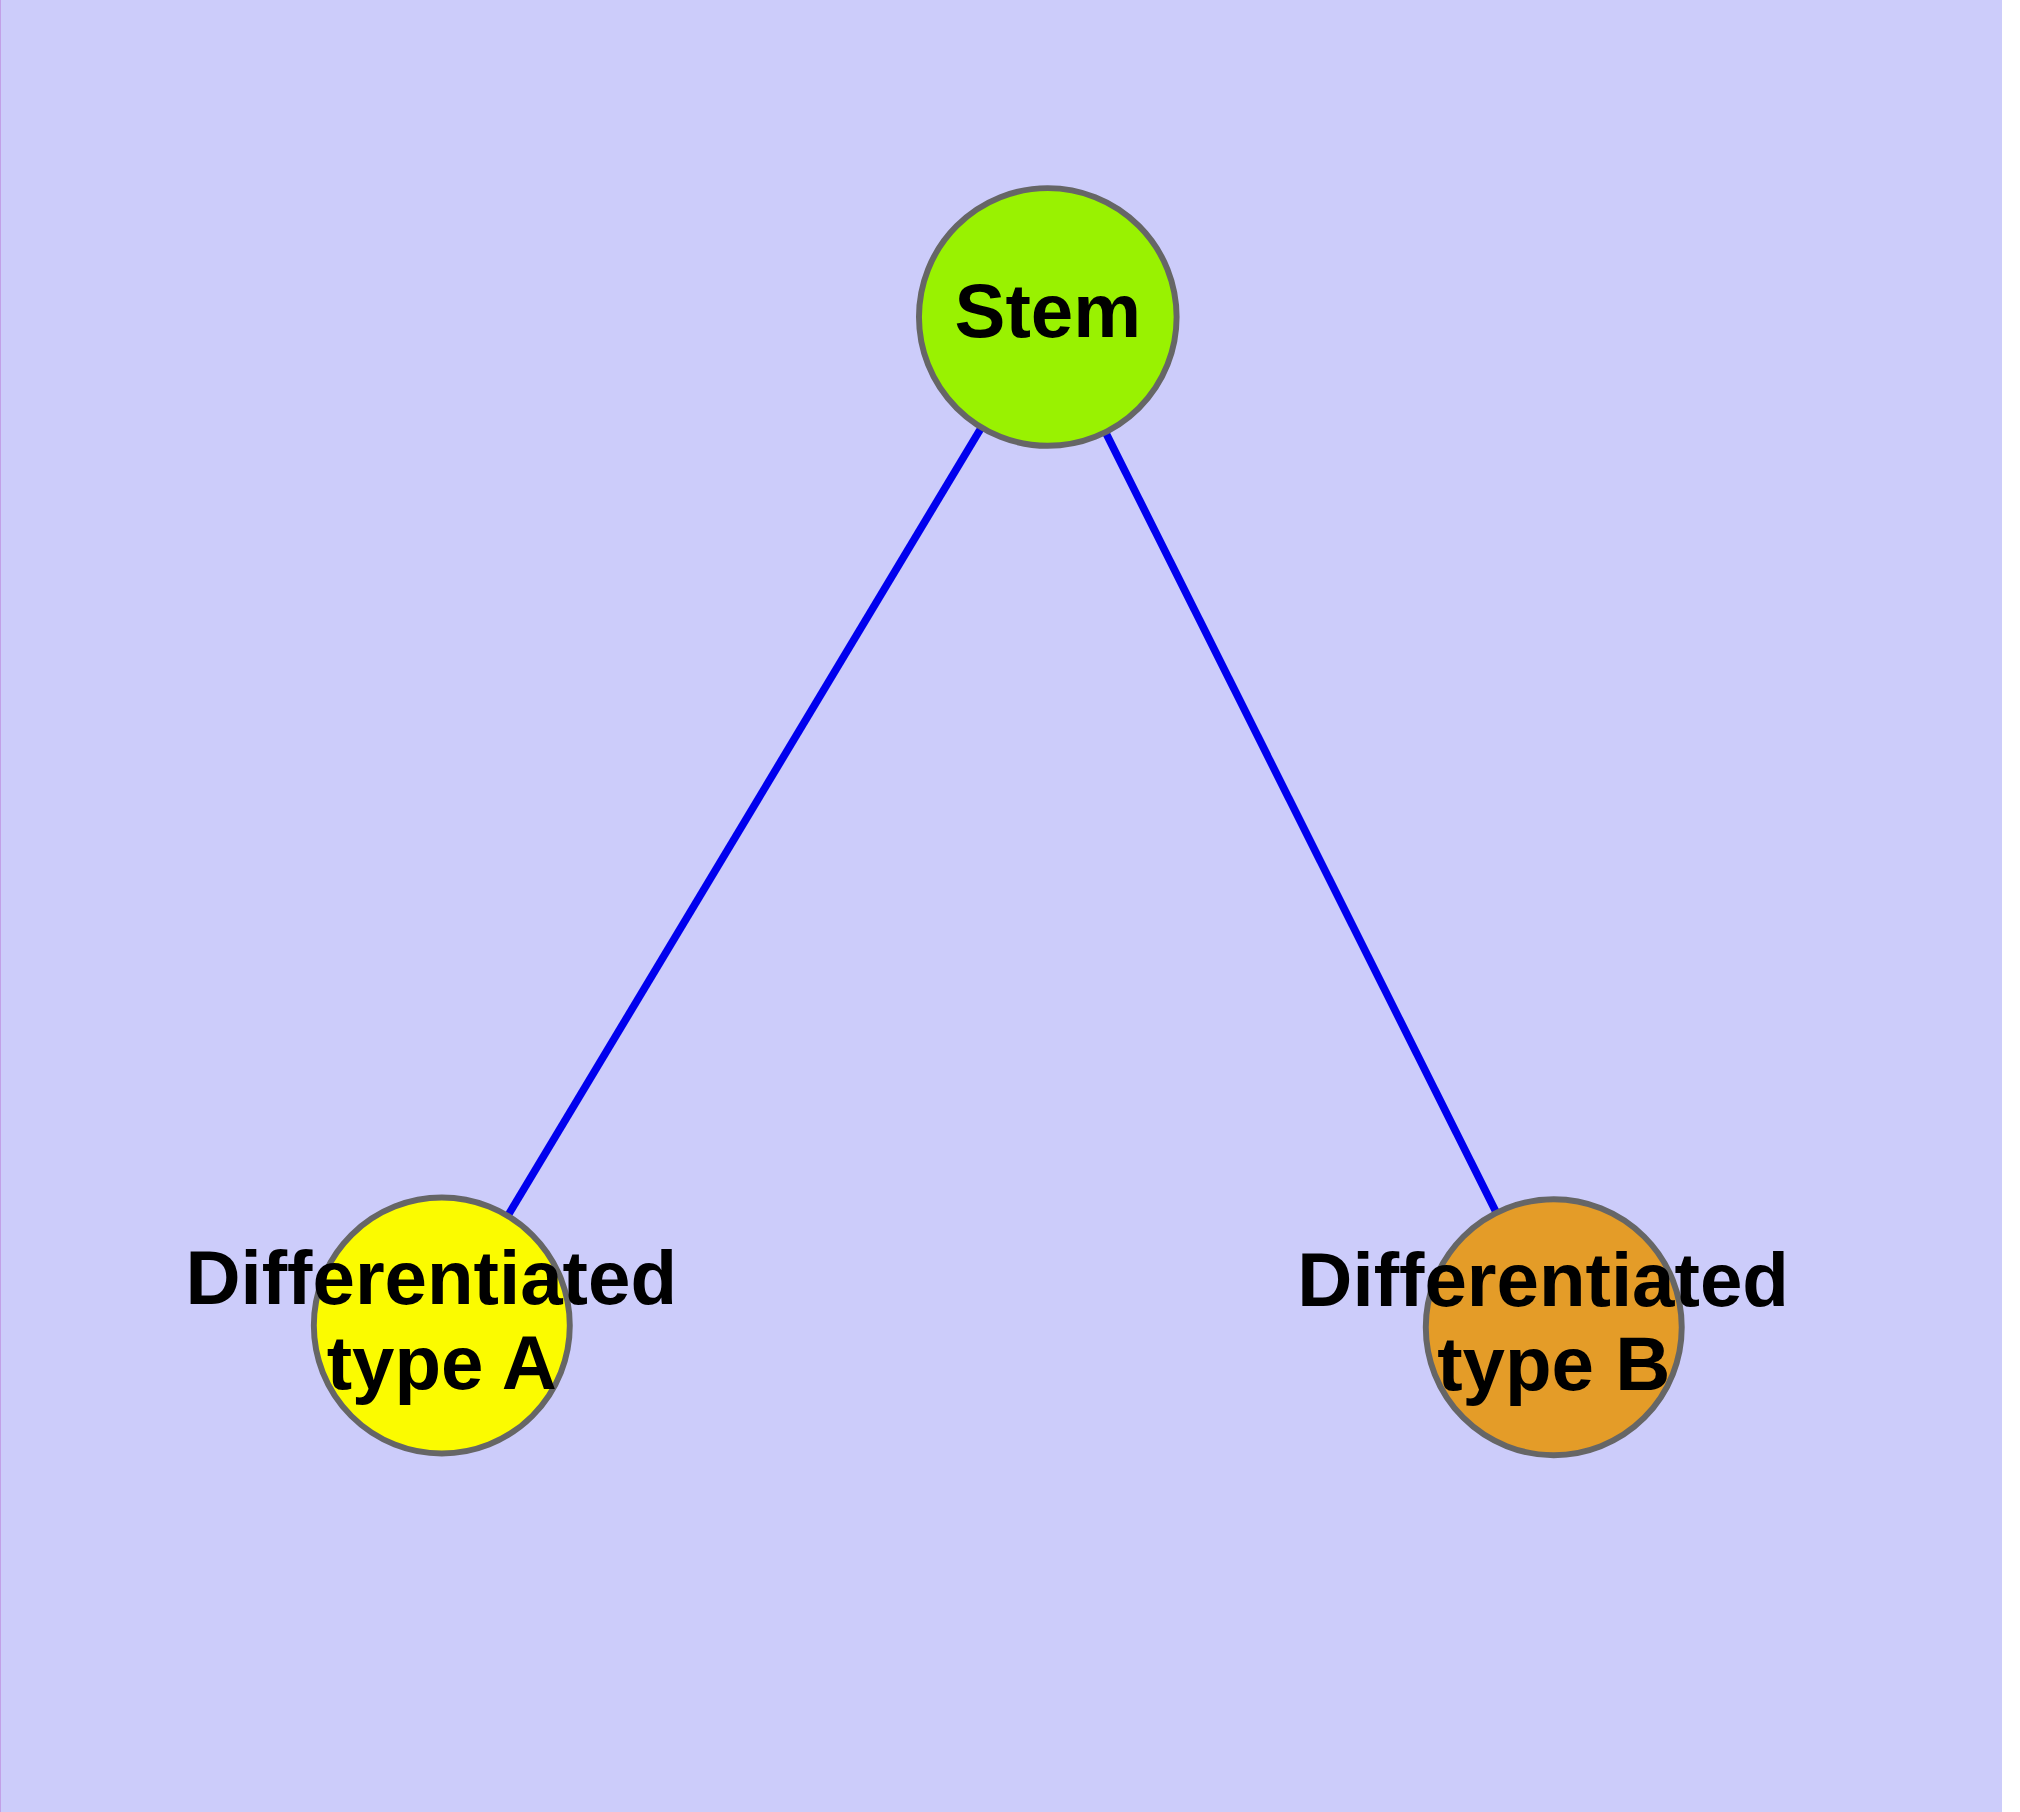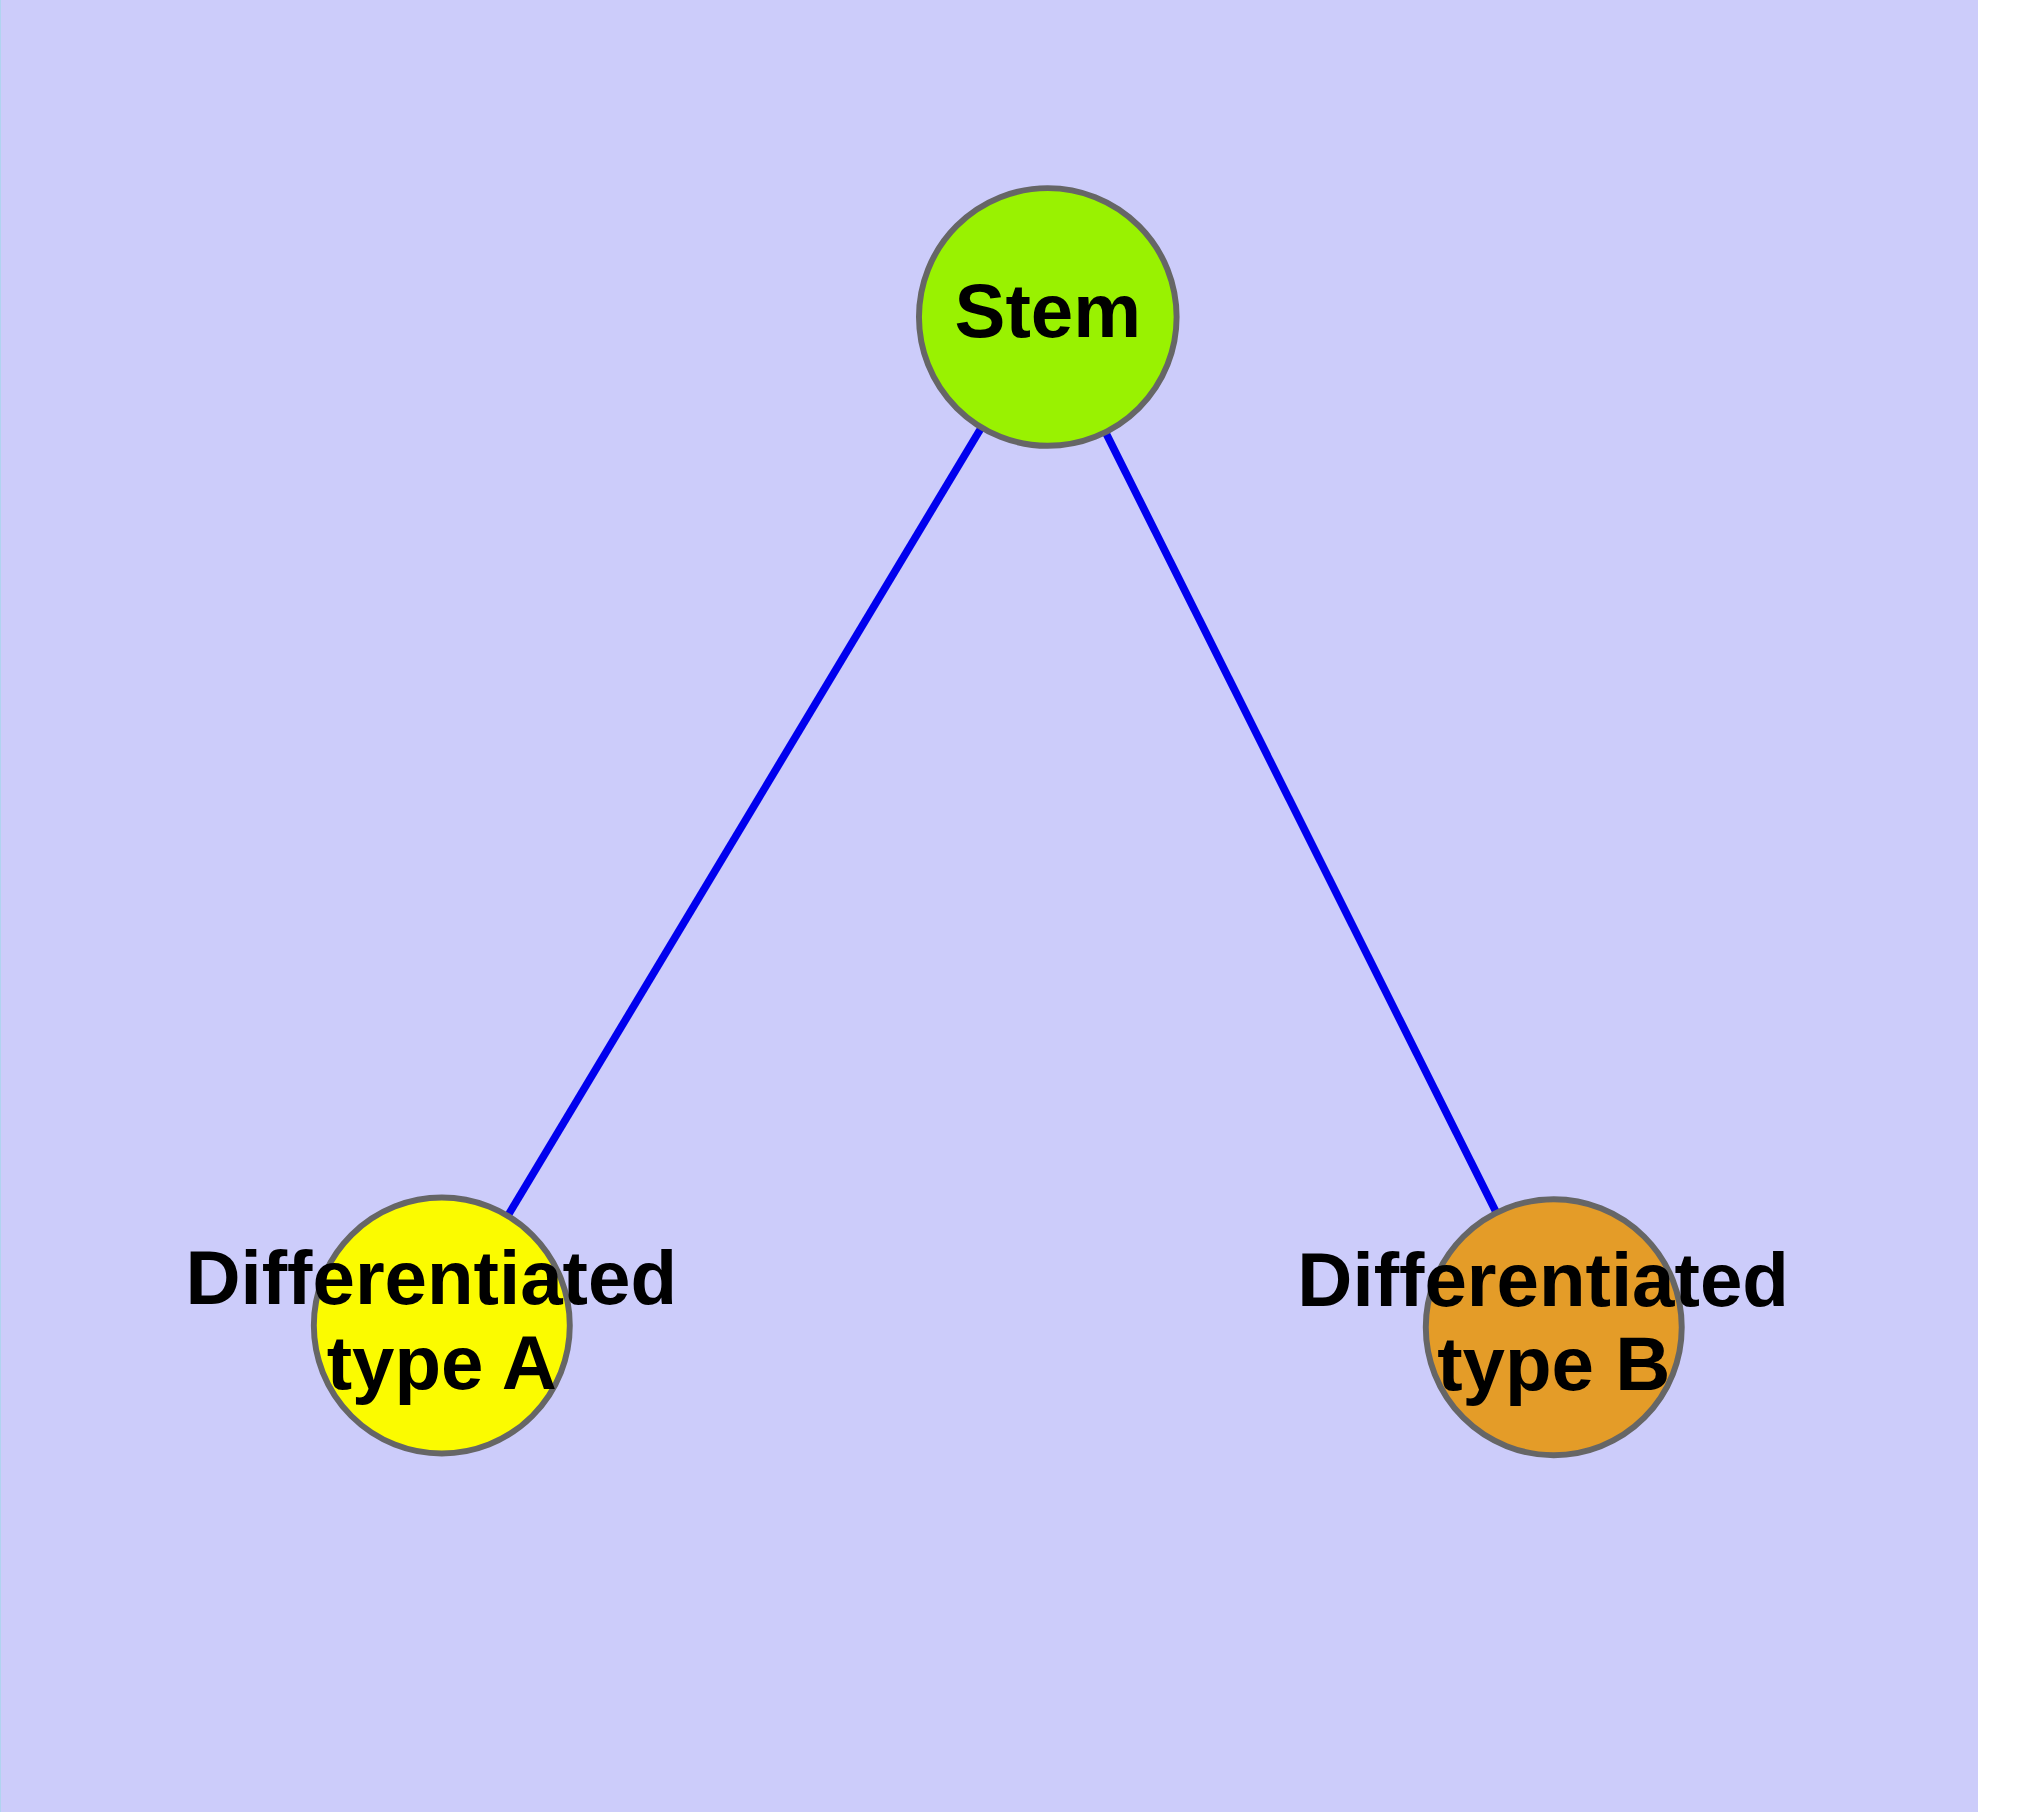--- a/index.html
+++ b/index.html
@@ -5,22 +5,23 @@
   html, body {
     margin: 0;
     padding: 0;
     background: #ffffff;
   }
   #canvas {
     position: relative;
     width: 1978px;
     height: 1812px;
     overflow: hidden;
-    background: #5eead4;
+    background: #a21caf;
     font-family: "Liberation Sans", sans-serif;
+    padding-left: 24px;
   }
   #graph-svg {
     position: absolute;
     left: 0;
     top: 0;
     width: 2021px;
     height: 1812px;
     display: block;
   }
   .node-label {

